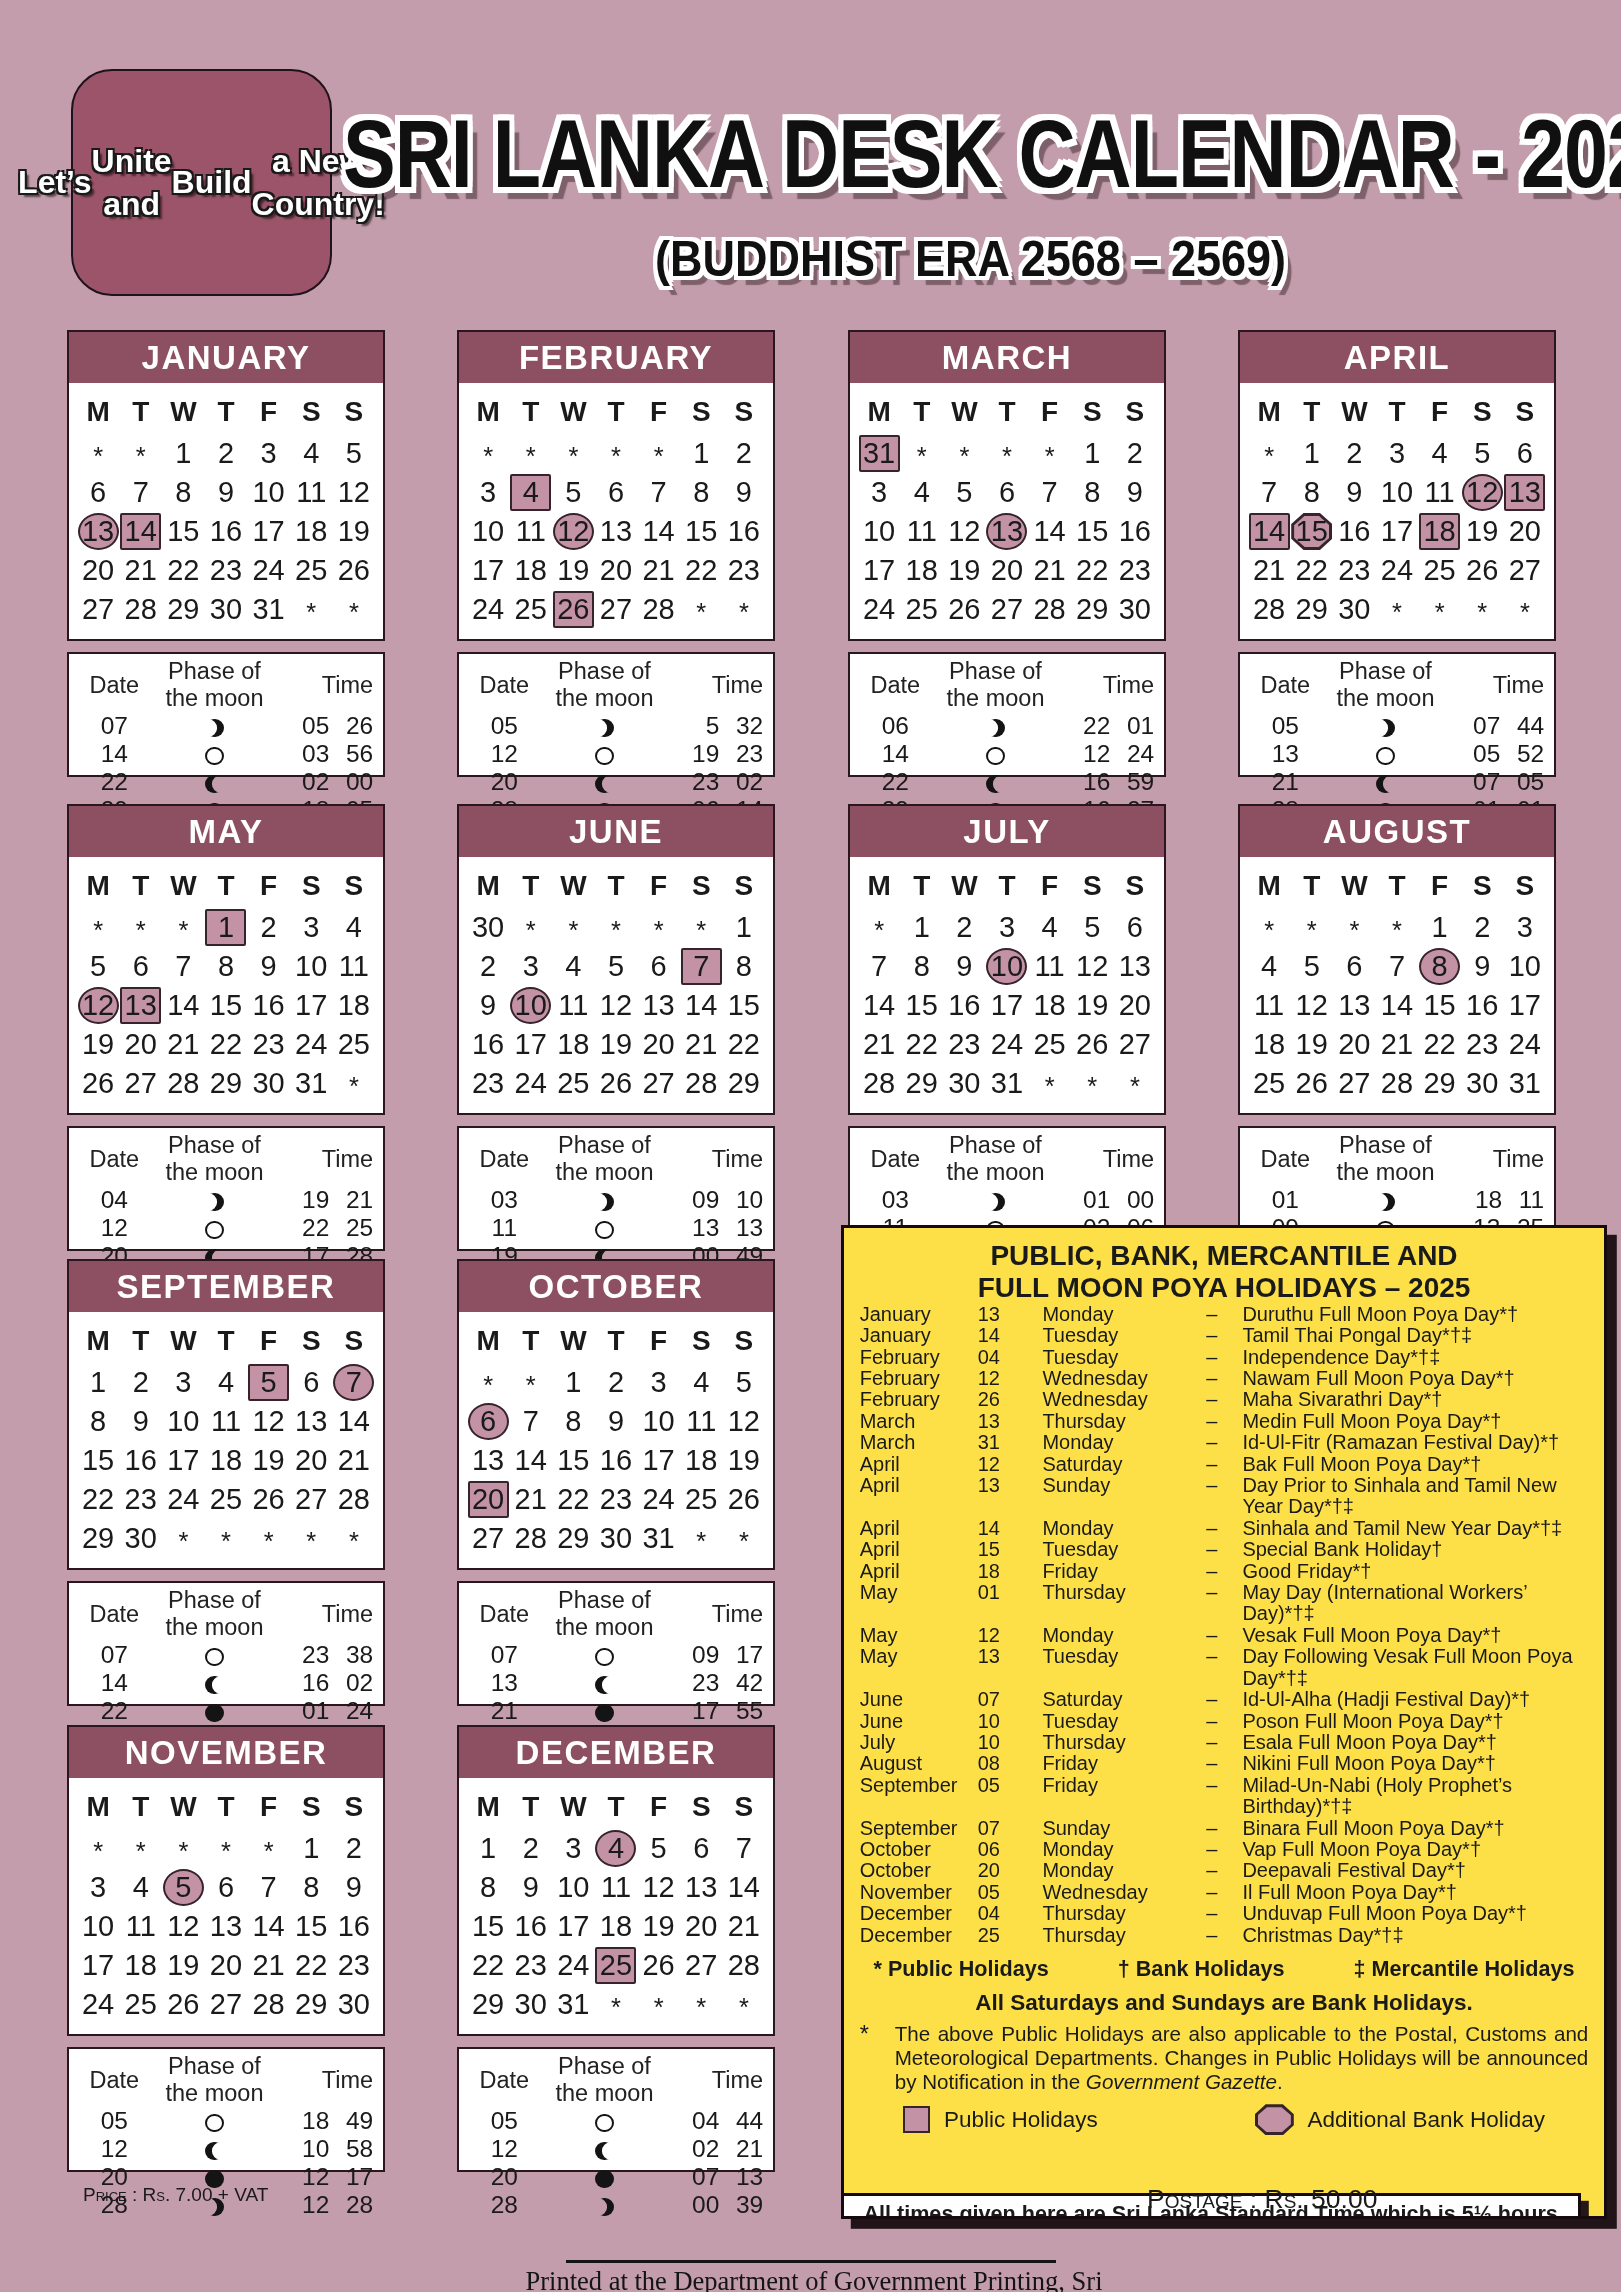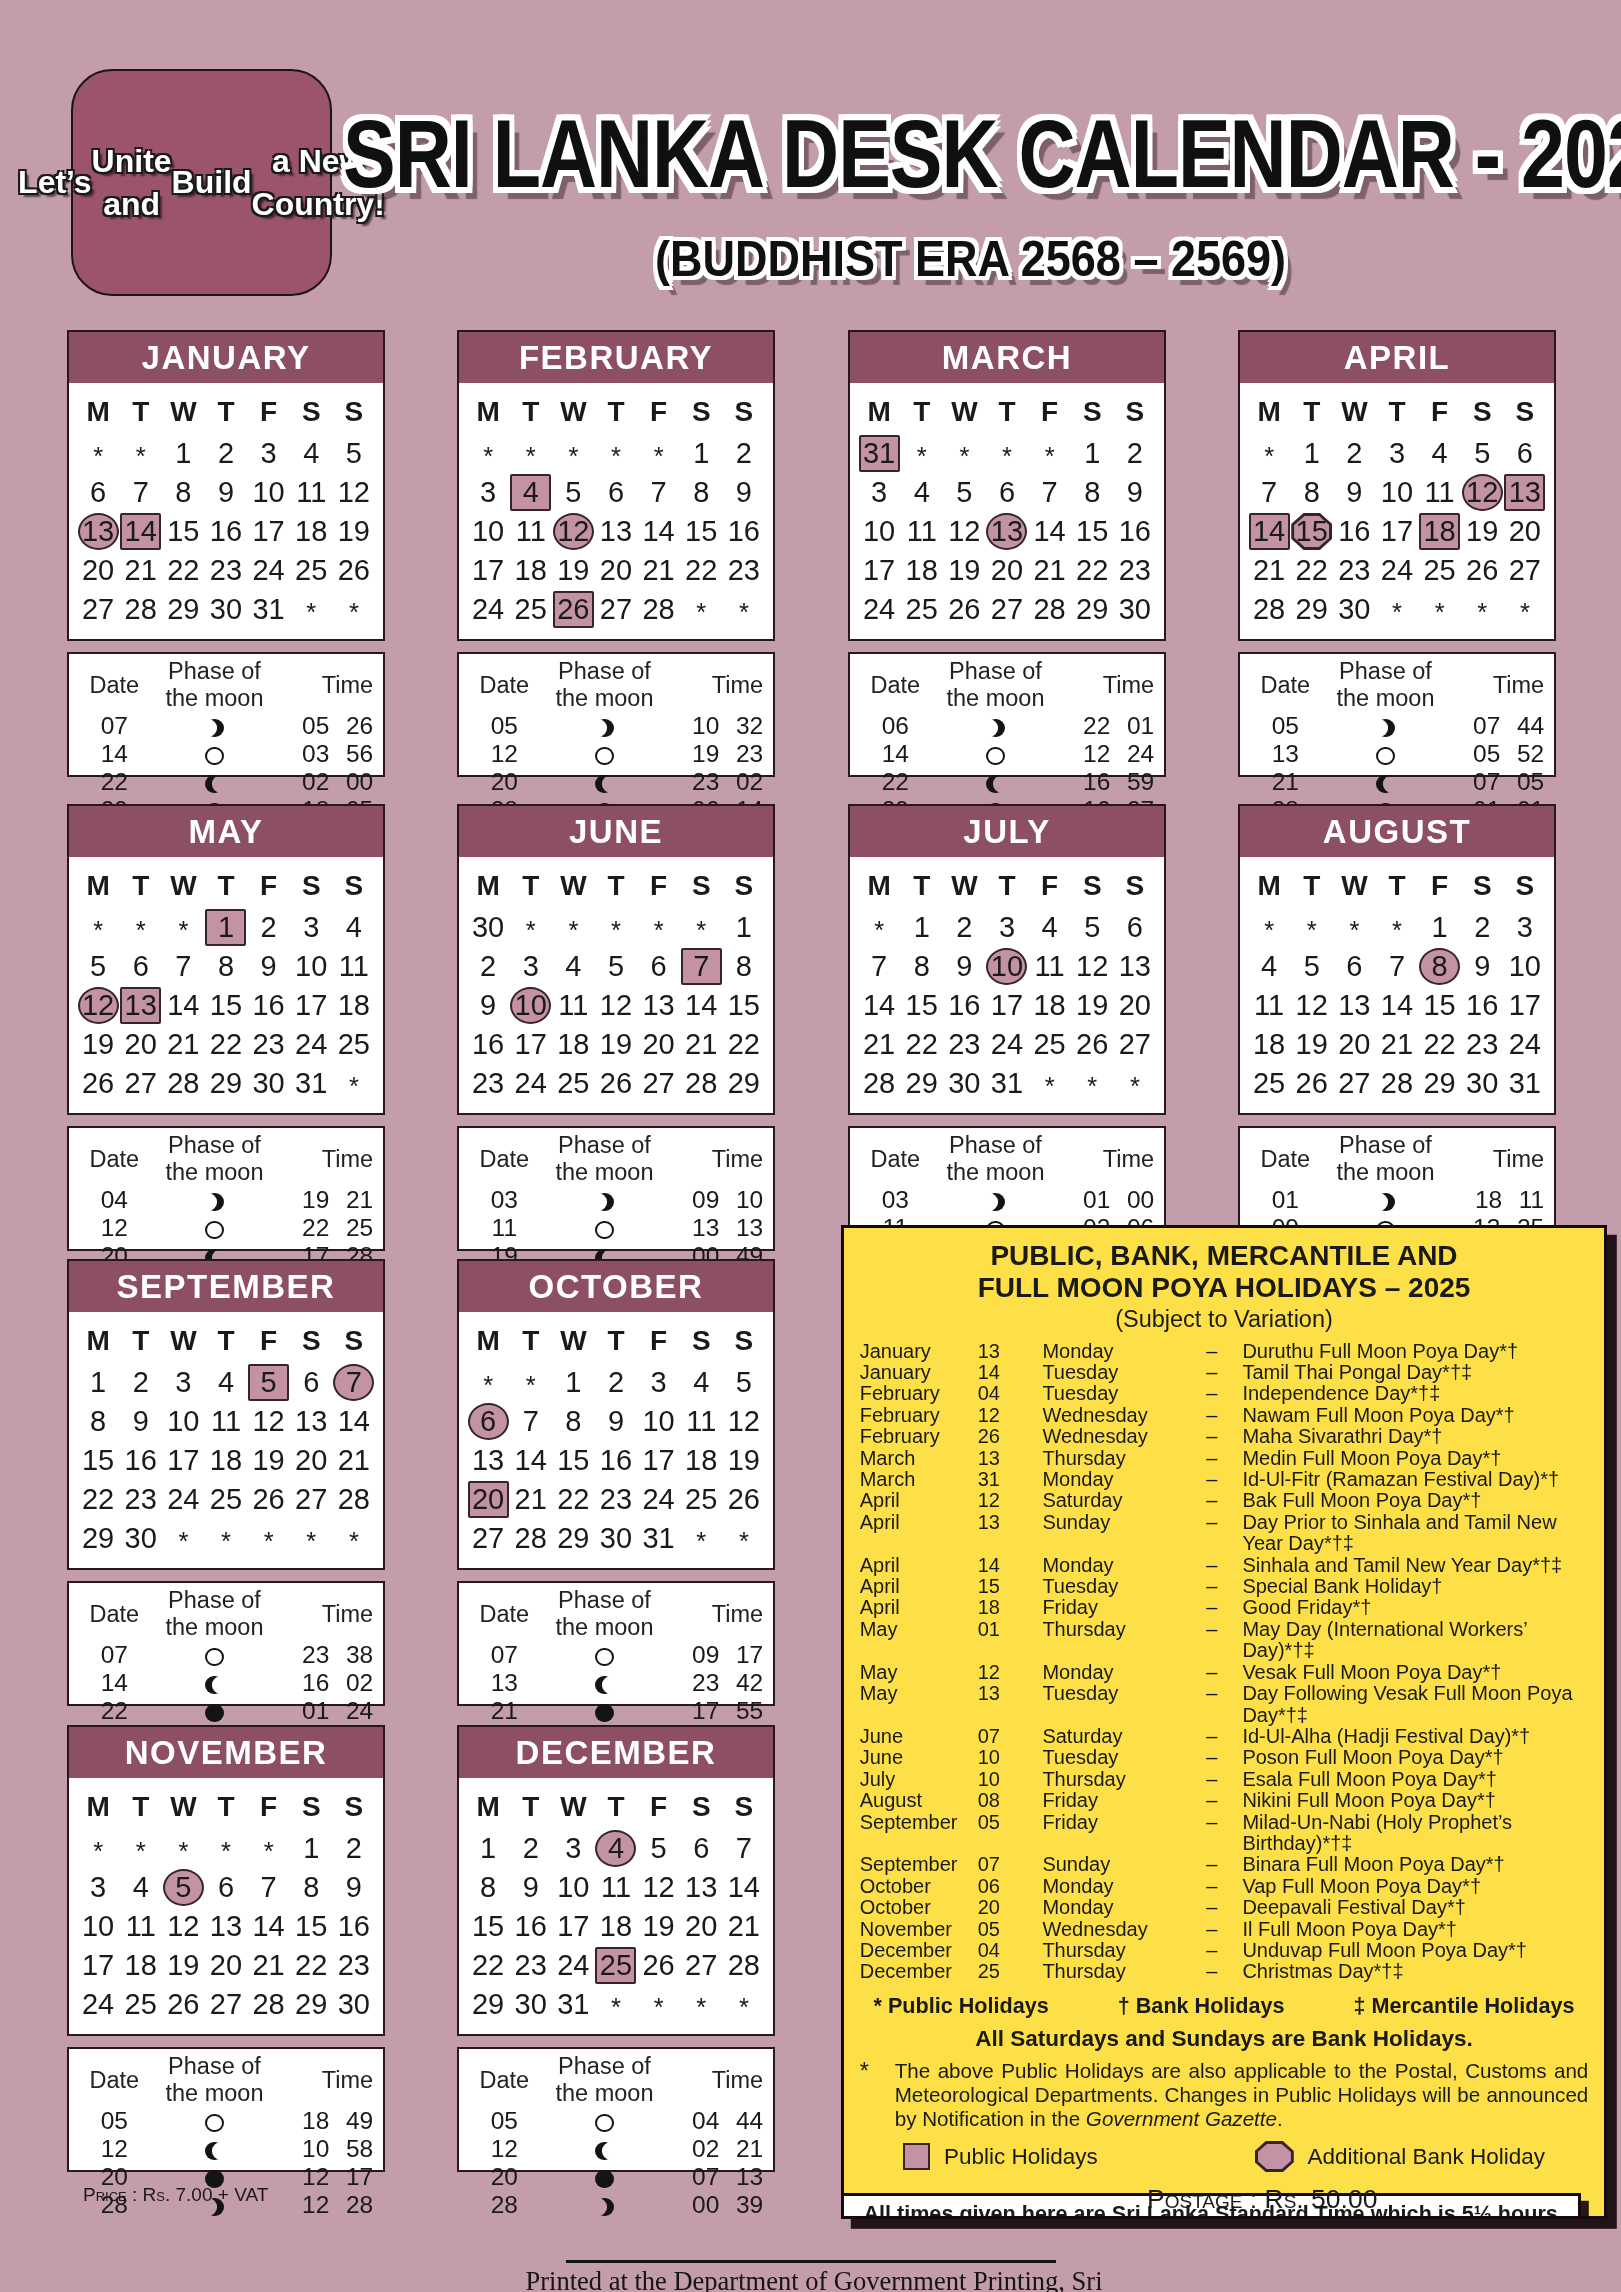--- a/index.html
+++ b/index.html
@@ -275,21 +275,21 @@
         </div>
         <div class="moon-table">
           <div class="mt-head">
             <span class="c-date">Date</span>
             <span class="c-phase">Phase of the moon</span>
             <span class="c-time">Time</span>
           </div>
           <div class="mt-row">
             <span class="c-date">05</span>
             <span class="c-phase"><span class="ph ph-fq"></span></span>
-            <span class="c-time">10 32</span>
+            <span class="c-time">5 32</span>
           </div>
           <div class="mt-row">
             <span class="c-date">12</span>
             <span class="c-phase"><span class="ph ph-full"></span></span>
             <span class="c-time">19 23</span>
           </div>
           <div class="mt-row">
             <span class="c-date">20</span>
             <span class="c-phase"><span class="ph ph-lq"></span></span>
             <span class="c-time">23 02</span>
@@ -1236,21 +1236,20 @@
             <span class="c-phase"><span class="ph ph-fq"></span></span>
             <span class="c-time">00 39</span>
           </div>
         </div>
       </div>
     </div>
 
   <div class="holidays">
     <div class="h-title">PUBLIC, BANK, MERCANTILE AND</div>
     <div class="h-title">FULL MOON POYA HOLIDAYS – 2025</div>
-    <div class="h-sub">(Subject to Variation)</div>
     <div id="holiday-rows">
         <div class="h-row">
           <span class="hm">January</span>
           <span class="hd">13</span>
           <span class="hday">Monday</span>
           <span class="hdash">–</span>
           <span class="hname">Duruthu Full Moon Poya Day*†</span>
         </div>
         <div class="h-row">
           <span class="hm">January</span>

